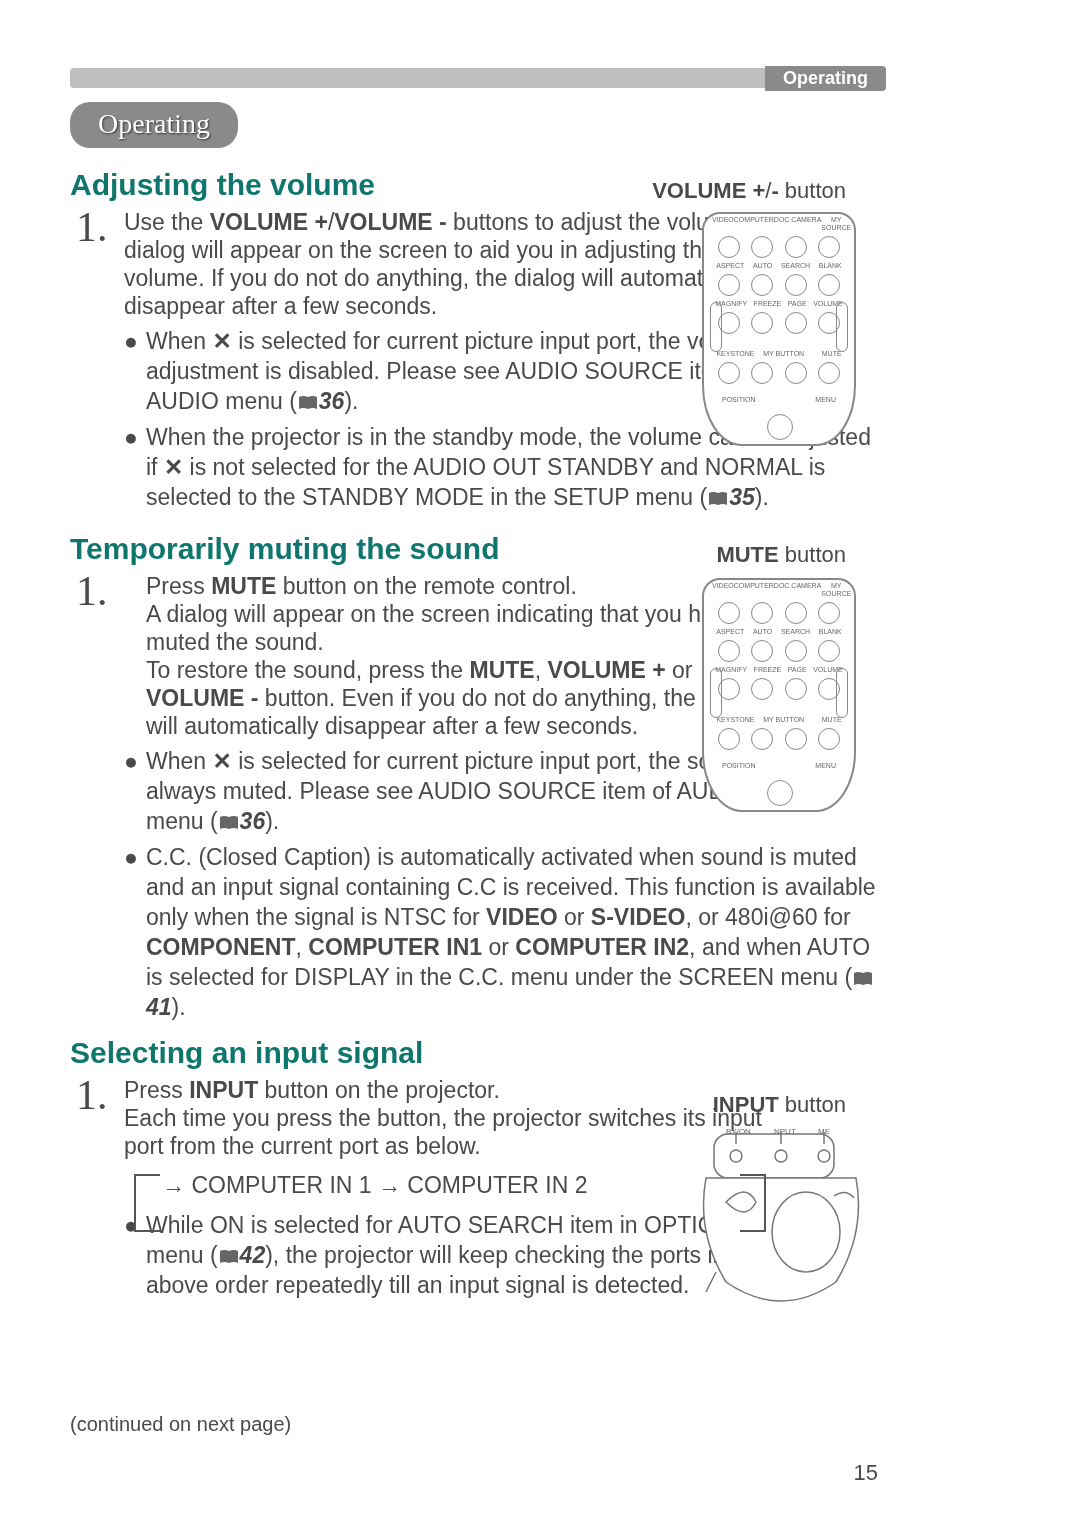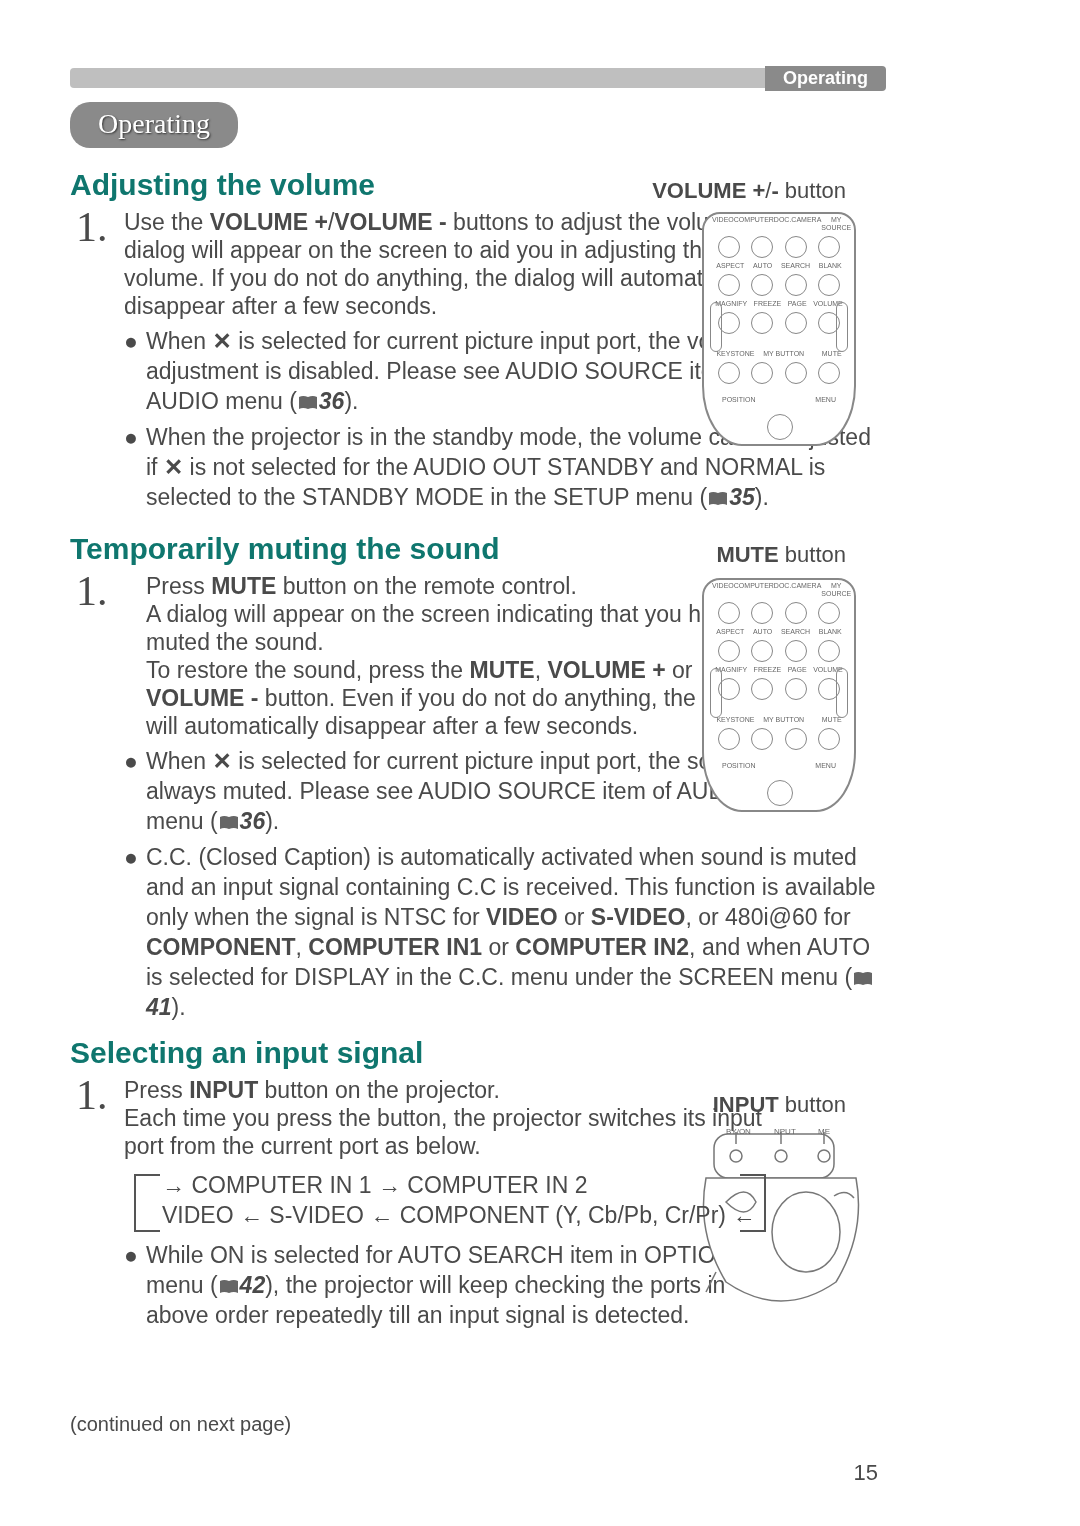--- a/index.html
+++ b/index.html
@@ -457,21 +457,20 @@
       <div class="step-num">1.</div>
       <div class="step-body" style="max-width:640px;">
         <span>Press </span><b>INPUT</b><span> button on the projector.</span><br>
         <span>Each time you press the button, the projector switches its input port from the current port as below.</span>
       </div>
     </div>
 
     <div class="cycle" style="width:600px;">
       <div class="left-bracket"></div>
       <div><span class="arrow-sym">→</span><span> COMPUTER IN 1 → COMPUTER IN 2 </span></div>
-      <div><span> VIDEO ← S-VIDEO ← COMPONENT (Y, Cb/Pb, Cr/Pr) </span><span class="arrow-sym">←</span></div>
       <div class="right-bracket"></div>
     </div>
 
     <div class="bullet">
       <div class="dot">●</div>
       <div style="max-width:640px;">
         <span>While ON is selected for AUTO SEARCH item in OPTION menu (</span><span class="manual-icon"><svg viewBox="0 0 22 18">
               <path d="M2 3 Q6 1 11 3 Q16 1 20 3 V15 Q16 13 11 15 Q6 13 2 15 Z" fill="#666"></path>
             </svg></span><span class="pgref">42</span><span>), the projector will keep checking the ports in above order repeatedly till an input signal is detected.</span>
       </div>

